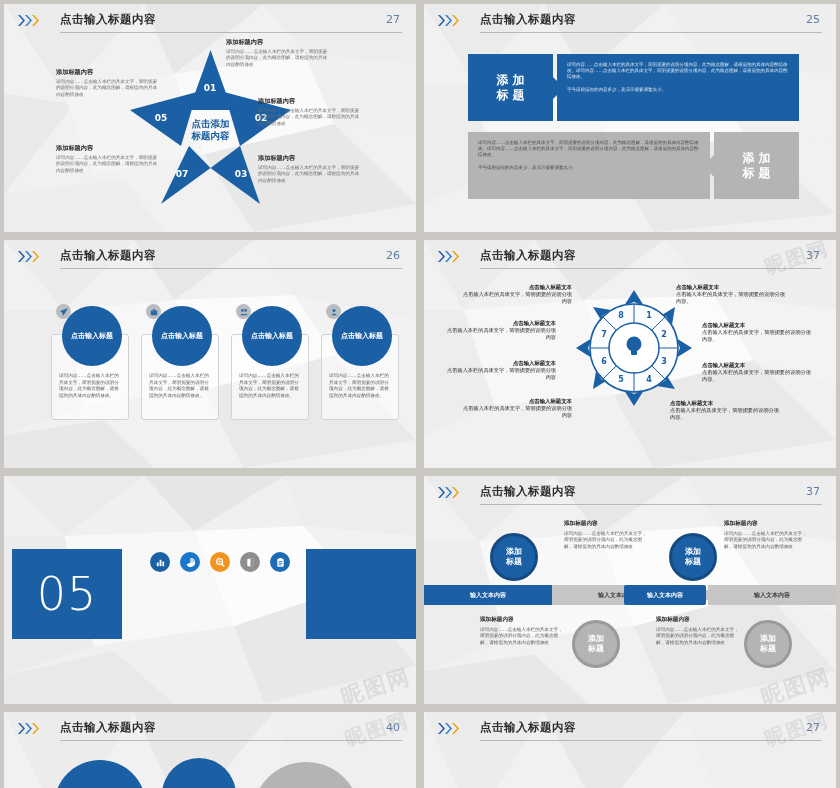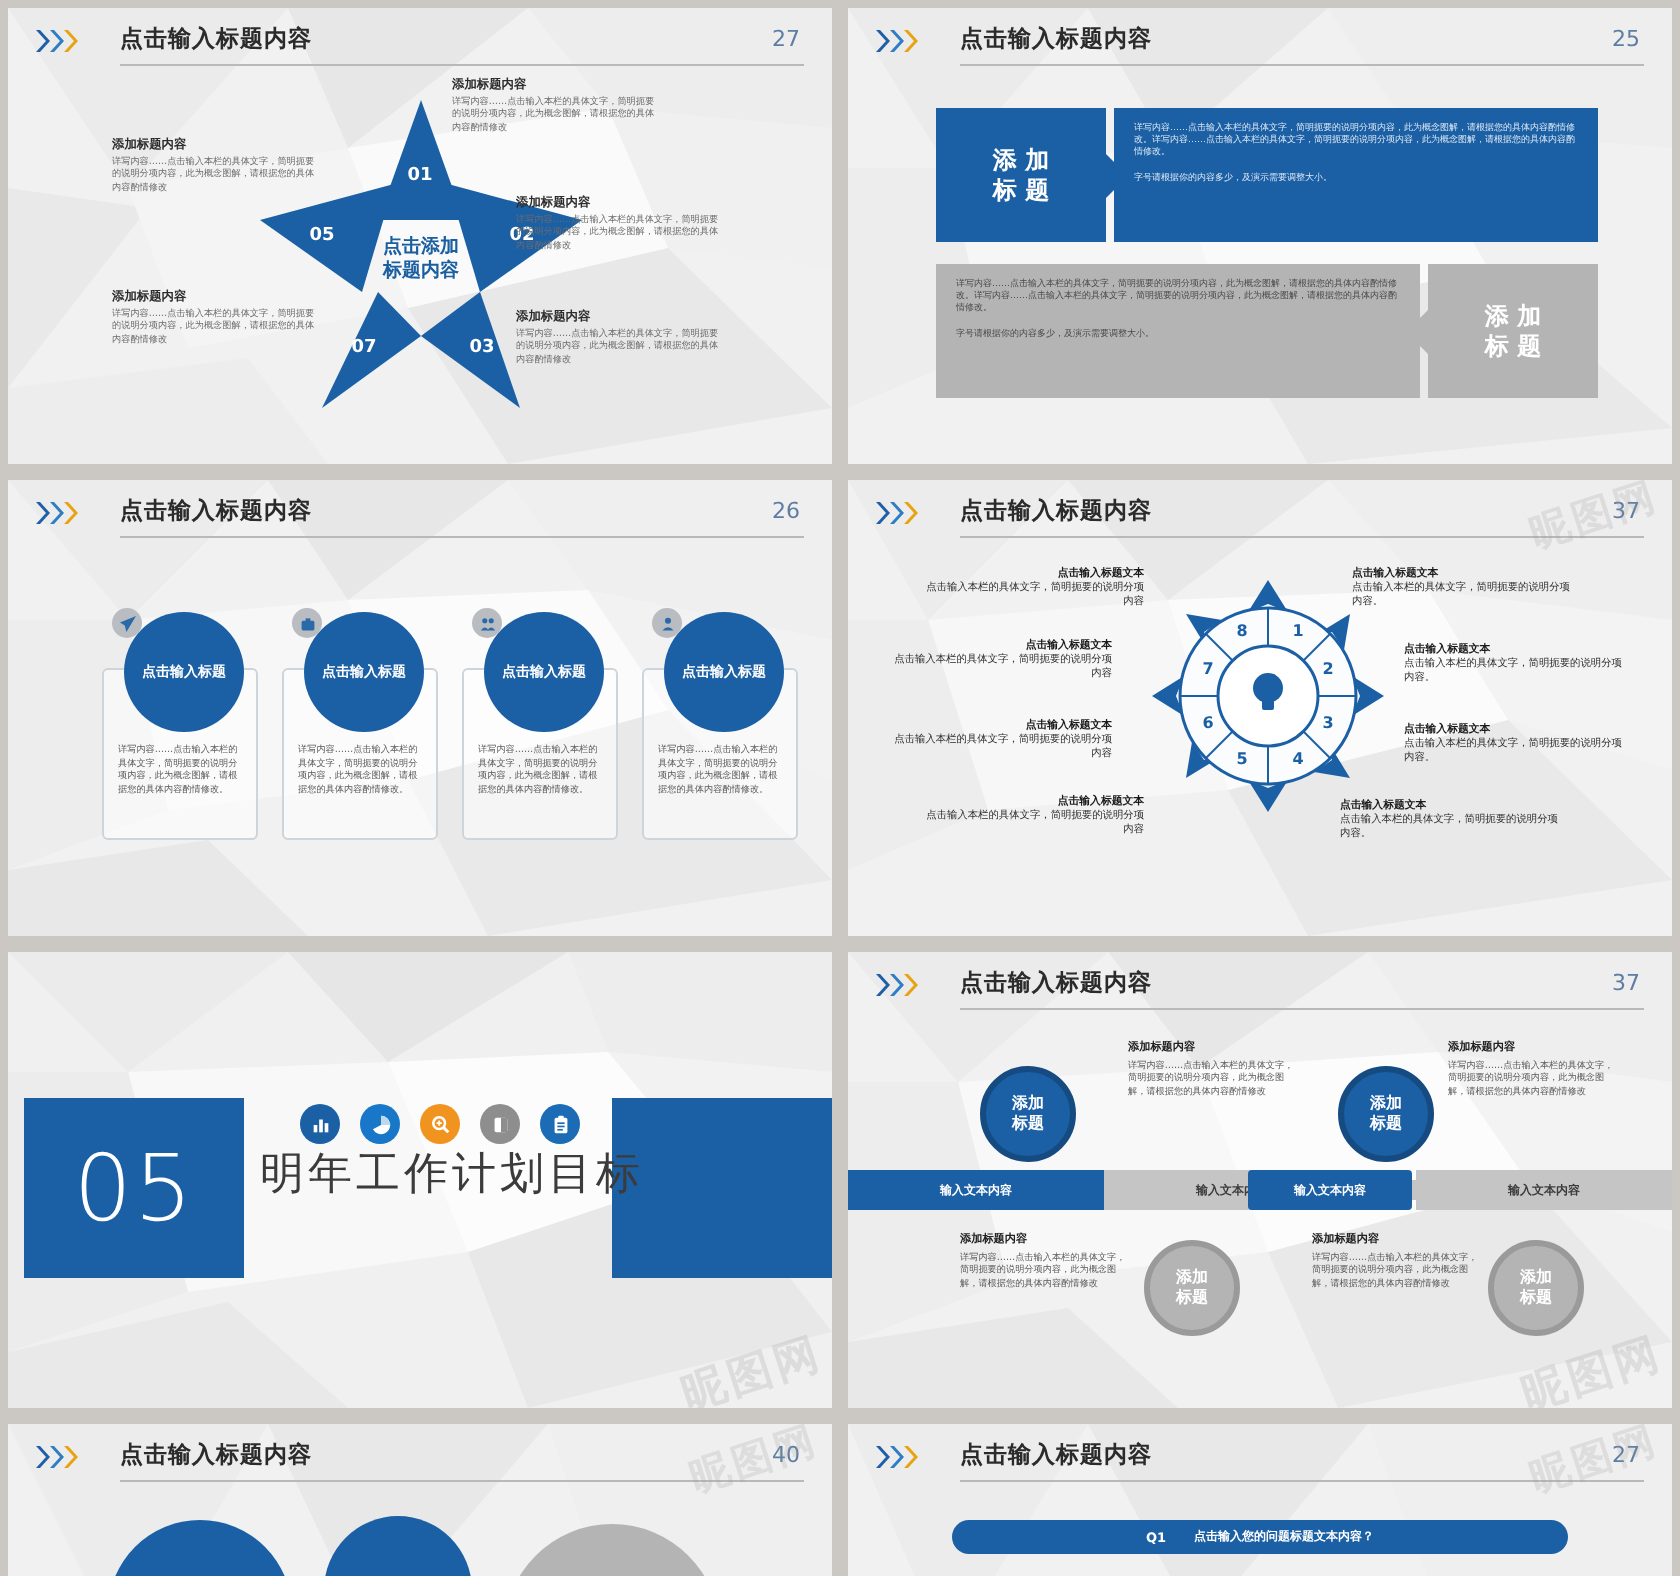--- a/index.html
+++ b/index.html
@@ -576,21 +576,20 @@
         <span class="ic" style="background:#1b6bb5">
           <svg width="11" height="11" viewBox="0 0 12 12">
               <rect x="2.5" y="2" width="7" height="8.5" rx="1" fill="#fff"></rect>
               <rect x="4.5" y="1" width="3" height="1.8" rx=".6" fill="#fff"></rect>
               <line x1="4" y1="5" x2="8" y2="5" stroke="#1b6bb5" stroke-width=".9"></line>
               <line x1="4" y1="6.8" x2="8" y2="6.8" stroke="#1b6bb5" stroke-width=".9"></line>
               <line x1="4" y1="8.6" x2="7" y2="8.6" stroke="#1b6bb5" stroke-width=".9"></line>
             </svg>
         </span>
       </div>
-      <div class="div-title">明年工作计划目标</div>
       <div class="wm">昵图网</div>
     </div>
   </div>
 
   <div class="slide">
     <div class="poly">
       <svg viewBox="0 0 412 228" preserveAspectRatio="none">
         <rect width="412" height="228" fill="#f1f1f1"></rect>
         <polygon points="0,0 130,0 55,65" fill="#ebebeb"></polygon>
         <polygon points="130,0 260,0 175,58" fill="#e7e7e7"></polygon>
@@ -760,21 +759,17 @@
           <i>
               <svg width="7" height="11" viewBox="0 0 7 11">
                 <polygon points="0,0 5,5.5 0,11 2,11 7,5.5 2,0" fill="#e8a313"></polygon>
               </svg>
             </i>
         </span>
         <span class="hdr-title">点击输入标题内容</span>
         <span class="pageno">27</span>
         <span class="hdr-rule"></span>
       </div>
-      <div class="q31">
-        <span class="lbl">Q1</span>
-        <span>点击输入您的问题标题文本内容？</span>
-      </div>
       <div class="wm2">昵图网</div>
     </div>
   </div>
 
 </div>
 
 </body></html>

